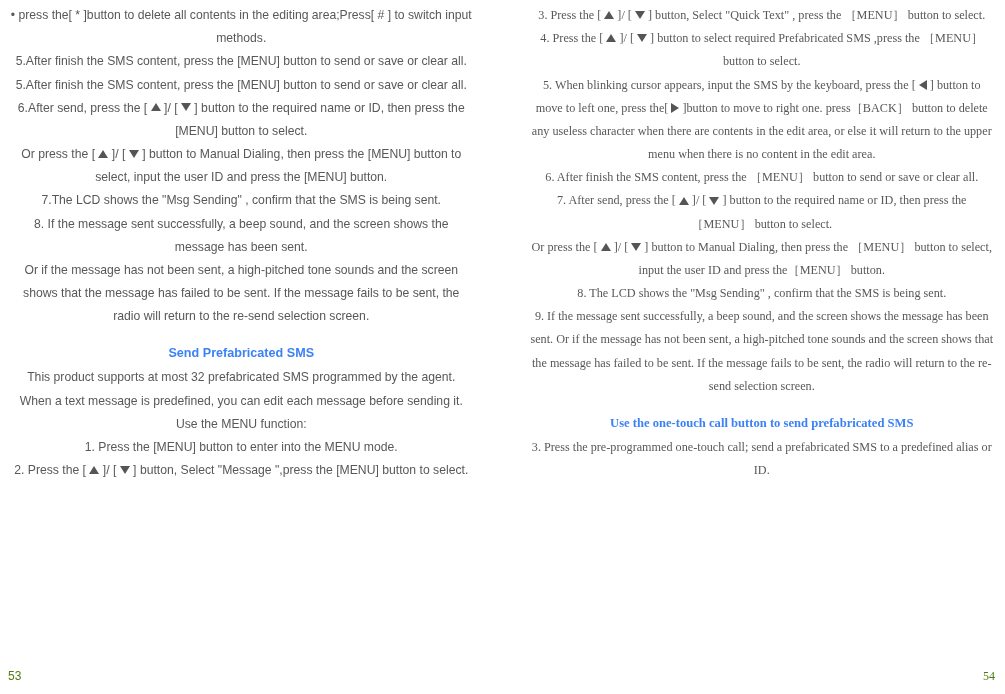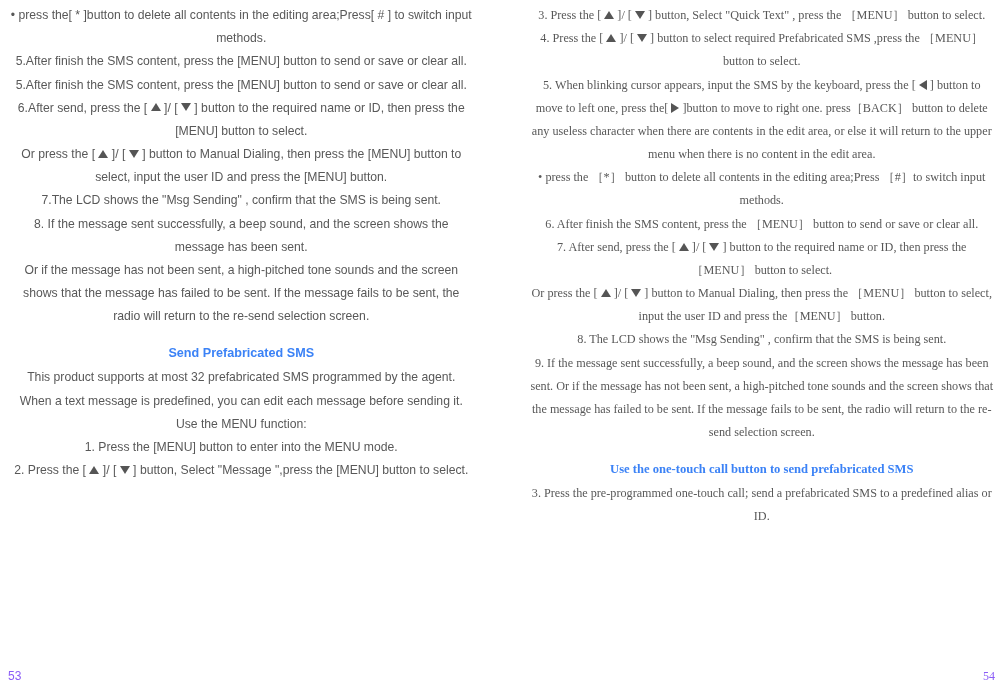--- a/index.html
+++ b/index.html
@@ -19,21 +19,21 @@
     position: relative;
     display: flex;
     flex-direction: column;
   }
   .page.right { padding: 4px 10px 10px 26px; font-family: Liberation Serif, serif; }
   .content { flex: 1; }
   .pagenum {
     position: absolute;
     bottom: 6px;
     font-size: 12px;
-    color: #8b5cf6;
+    color: #4d7c0f;
   }
   .page.left .pagenum { left: 8px; }
   .page.right .pagenum { right: 10px; }
   .para { margin-bottom: 0; }
   .heading {
     font-weight: bold;
     color: #3b82f6;
     font-size: 12.6px;
     margin-top: 14px;
   }
@@ -69,21 +69,20 @@
       <div class="para">1. Press the [MENU] button to enter into the MENU mode.</div>
       <div class="para">2. Press the [ <span class="tri up"></span> ]/ [ <span class="tri down"></span> ] button, Select "Message ",press the [MENU] button to select.</div>
     </div>
   <div class="pagenum">53</div>
 </div>
 <div class="page right">
   <div class="content">
       <div class="para">3. Press the [ <span class="tri up"></span> ]/ [ <span class="tri down"></span> ] button, Select "Quick Text" , press the ［MENU］ button to select.</div>
       <div class="para">4. Press the [ <span class="tri up"></span> ]/ [ <span class="tri down"></span> ] button to select required Prefabricated SMS ,press the ［MENU］ button to select.</div>
       <div class="para">5. When blinking cursor appears, input the SMS by the keyboard, press the [ <span class="tri left"></span> ] button to move to left one, press the[ <span class="tri right"></span> ]button to move to right one. press［BACK］ button to delete any useless character when there are contents in the edit area, or else it will return to the upper menu when there is no content in the edit area.</div>
-      <div class="para">• press the ［*］ button to delete all contents in the editing area;Press ［#］to switch input methods.</div>
       <div class="para">6. After finish the SMS content, press the ［MENU］ button to send or save or clear all.</div>
       <div class="para">7. After send, press the [ <span class="tri up"></span> ]/ [ <span class="tri down"></span> ] button to the required name or ID, then press the ［MENU］ button to select.</div>
       <div class="para">Or press the [ <span class="tri up"></span> ]/ [ <span class="tri down"></span> ] button to Manual Dialing, then press the ［MENU］ button to select, input the user ID and press the［MENU］ button.</div>
       <div class="para">8. The LCD shows the "Msg  Sending" , confirm that the SMS is being sent.</div>
       <div class="para">9.  If the message sent successfully, a beep sound, and the screen shows the message has been sent. Or if the message has not been sent, a high-pitched tone sounds and the screen shows that the message has failed to be sent. If the message fails to be sent, the radio will return to the re-send selection screen.</div>
       <div class="heading">Use the one-touch call button to send prefabricated SMS</div>
       <div class="para">3. Press the pre-programmed one-touch call; send a prefabricated SMS to a predefined alias or ID.</div>
     </div>
   <div class="pagenum">54</div>
 </div>

